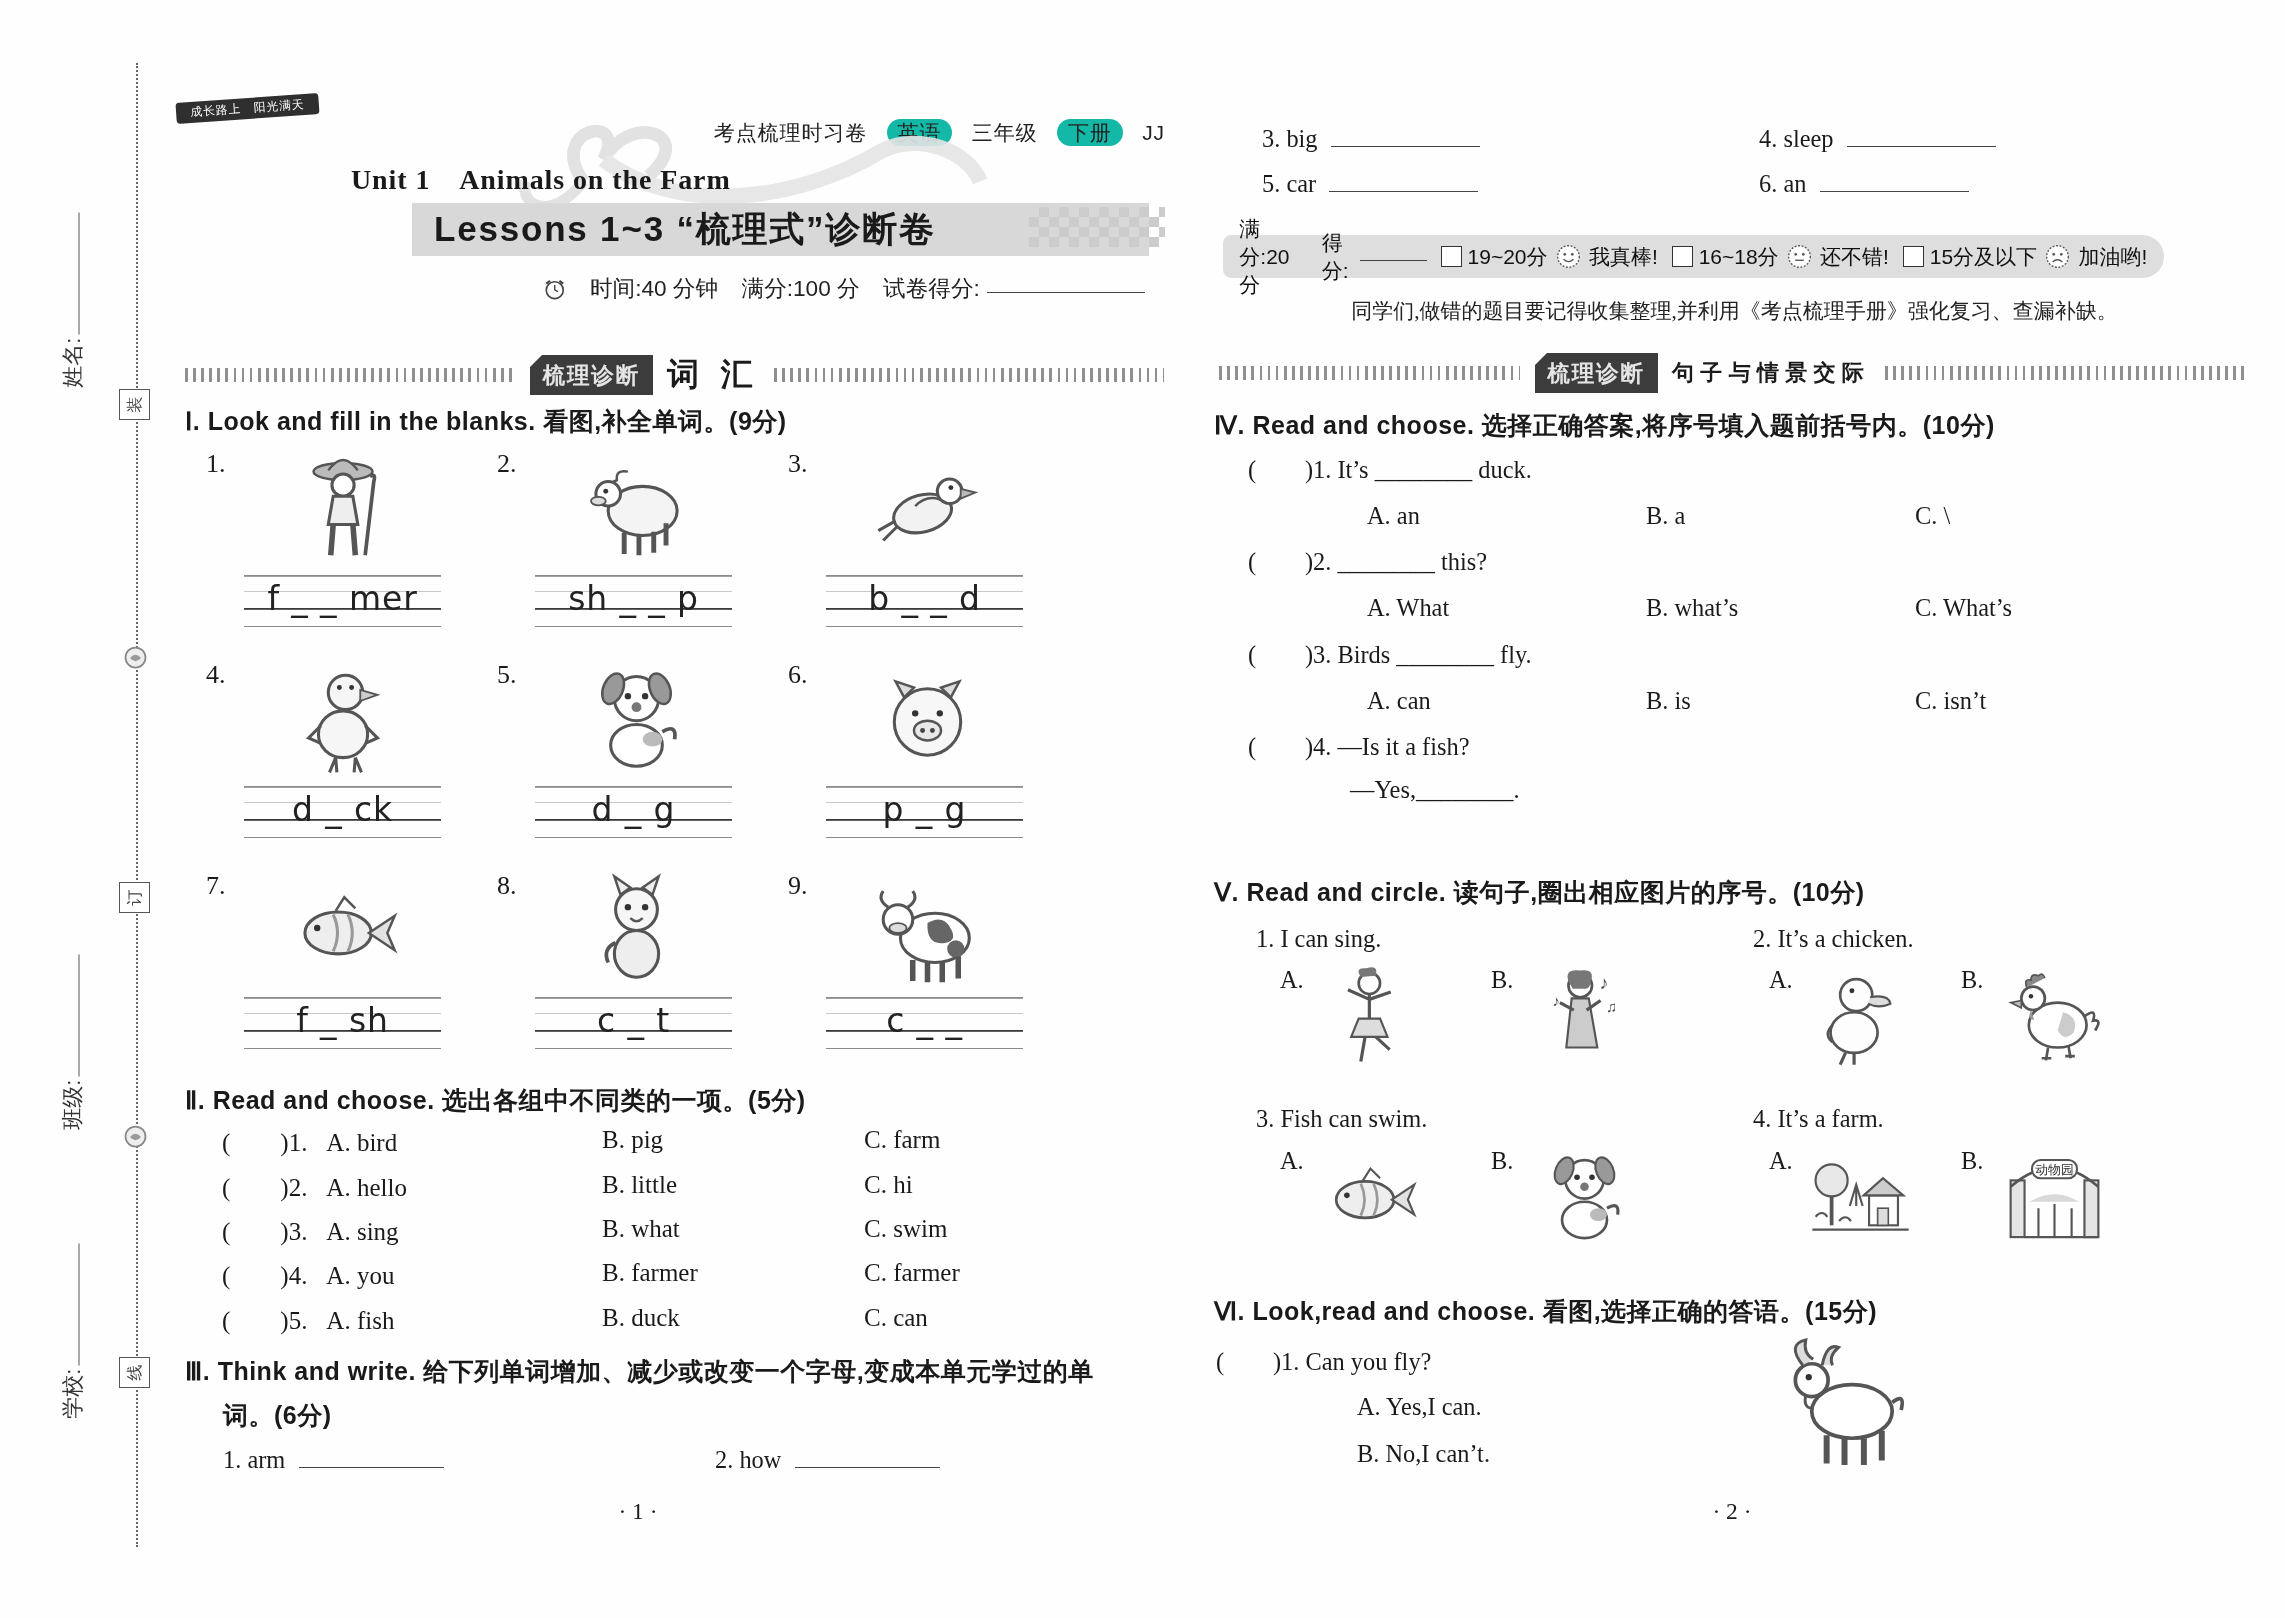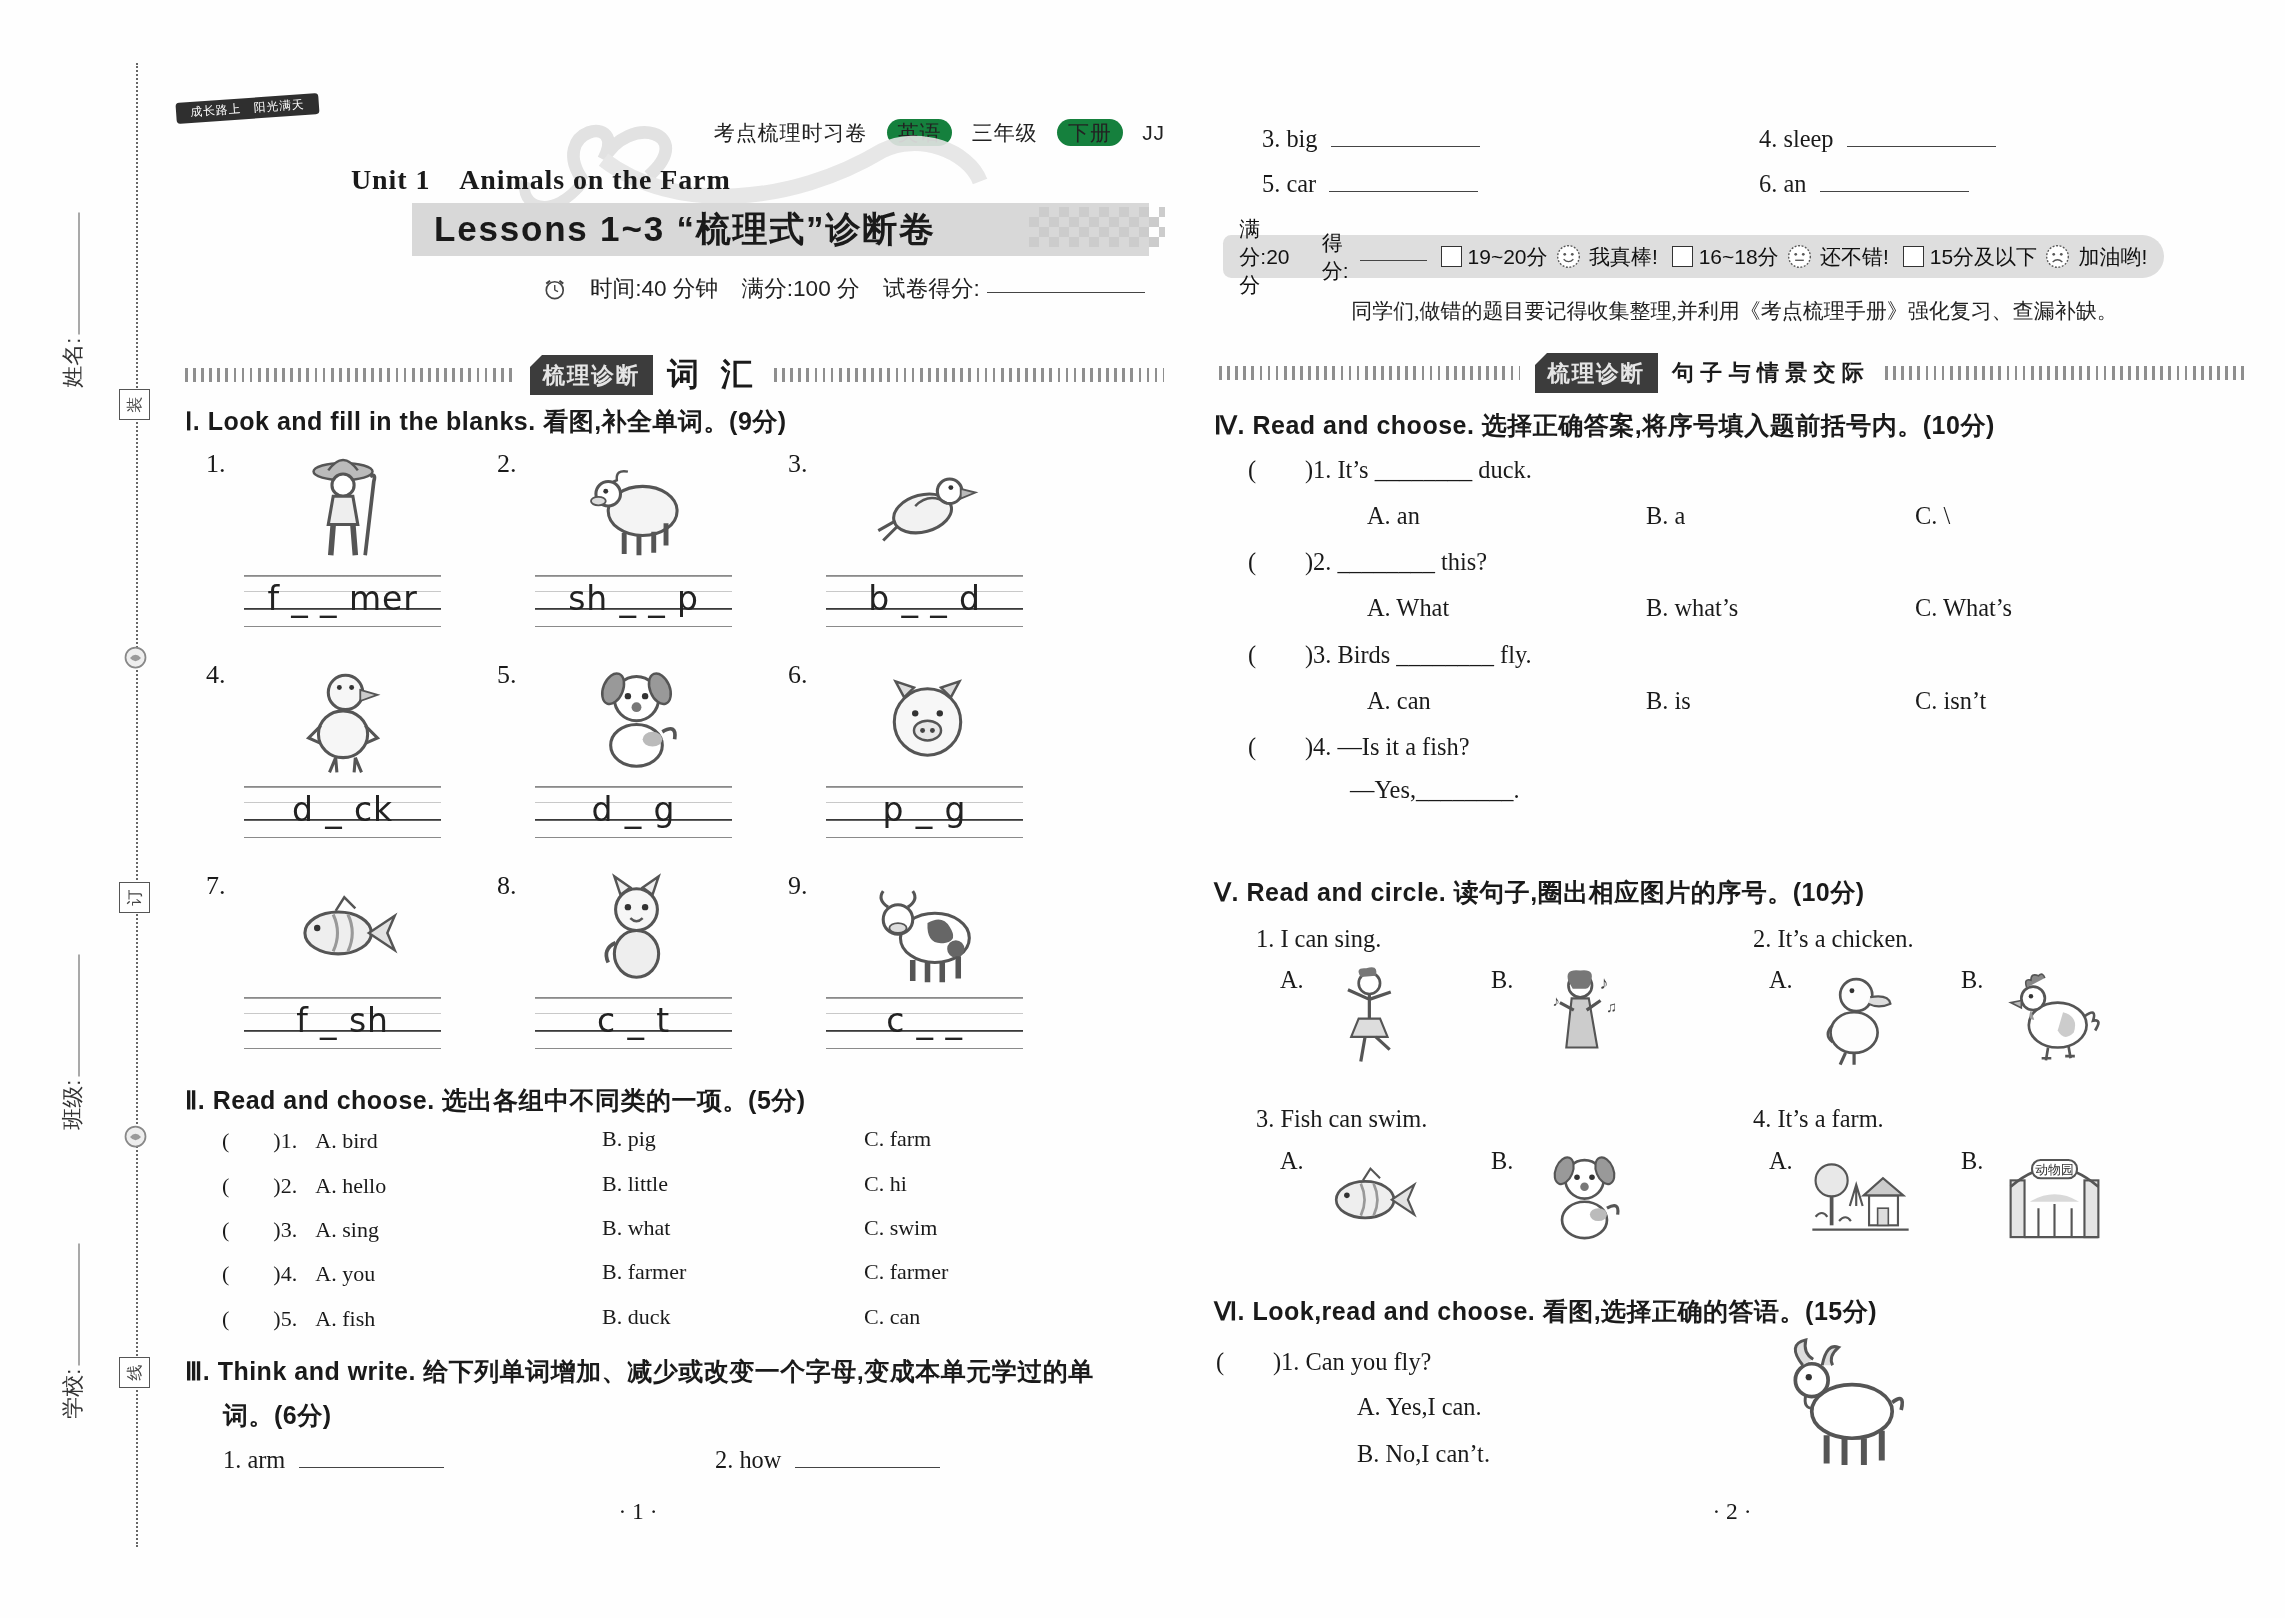--- a/index.html
+++ b/index.html
@@ -13,21 +13,21 @@
           white-space:nowrap;font-size:22px;color:#333;}
   .vblank{display:inline-block;width:122px;height:5.4px;border-bottom:1.8px solid #555;margin-left:3.6px;}
   .bbox{position:absolute;left:119px;width:29px;height:29px;border:1.8px solid #555;background:#fff;
         display:flex;align-items:center;justify-content:center;font-size:16.3px;color:#444;
         transform:rotate(-90deg);z-index:3;}
   .orn{position:absolute;left:123px;width:25px;height:25px;z-index:3;}
 
   
   .hdr{font-size:21px;color:#222;letter-spacing:0.9px;}
   .hdr span{margin-left:12.7px;}
-  .pill{background:#15803d;border-radius:14.5px;padding:1.8px 11px;}
+  .pill{background:#14b8a6;border-radius:14.5px;padding:1.8px 11px;}
   .logo{position:absolute;width:154px;text-align:center;}
   .logo .ring{position:relative;margin:12.7px auto 0;width:107px;height:107px;border:8.1px solid #2d2d2d;
               border-radius:50%;background:#fff;display:flex;align-items:center;justify-content:center;}
   .logo .brand{font-size:33px;font-weight:bold;color:#222;font-family:"Liberation Serif",serif;}
   .logo .stars{position:absolute;top:-7.2px;left:0;width:100%;text-align:center;font-size:18px;color:#2d2d2d;letter-spacing:1.8px;}
   .logo .ribbon{margin:-7.2px auto 0;width:143px;background:#2f2f2f;color:#fff;font-size:11.8px;
                 padding:2.7px 0;border-radius:3.6px;transform:rotate(-4deg);letter-spacing:0.9px;}
   .bow{position:absolute;opacity:.9;}
 
   .unit-title{font-family:"Liberation Serif",serif;font-weight:bold;font-size:28px;letter-spacing:0.9px;}
@@ -49,21 +49,21 @@
   .tagbox::before{content:"";position:absolute;left:0;top:0;border:6.3px solid transparent;
                   border-top-color:#fefefe;border-left-color:#fefefe;}
   .sec-title{font-weight:bold;font-size:32px;letter-spacing:6.3px;white-space:nowrap;}
 
   
   .heading{font-size:25px;font-weight:bold;letter-spacing:0.5px;white-space:nowrap;}
   .stem{font-family:"Liberation Serif",serif;font-size:24.4px;white-space:nowrap;}
   .opt{font-family:"Liberation Serif",serif;font-size:24.4px;white-space:nowrap;}
   .optrow{position:absolute;height:33px;width:1013px;}
   .optrow span{position:absolute;top:0;}
-  .s2row{position:absolute;width:959px;font-family:"Liberation Serif",serif;font-size:22px;}
+  .s2row{position:absolute;width:959px;font-family:"Liberation Serif",serif;font-size:25px;}
   .s2row .b{position:absolute;left:380px;}
   .s2row .c{position:absolute;left:642px;}
 
   
   .cellgrid{position:absolute;display:grid;grid-template-columns:repeat(3,291px);grid-auto-rows:211px;}
   .cell{position:relative;}
   .cell .num{position:absolute;left:9px;top:1.8px;font-family:"Liberation Serif",serif;font-size:26px;}
   .cell .pic{position:absolute;left:87px;top:0px;width:123px;height:123px;}
   .guide{position:absolute;left:47px;top:128px;width:197px;height:52px;
     background-image:linear-gradient(#8a8a8a,#8a8a8a),linear-gradient(#c2c2c2,#c2c2c2),

